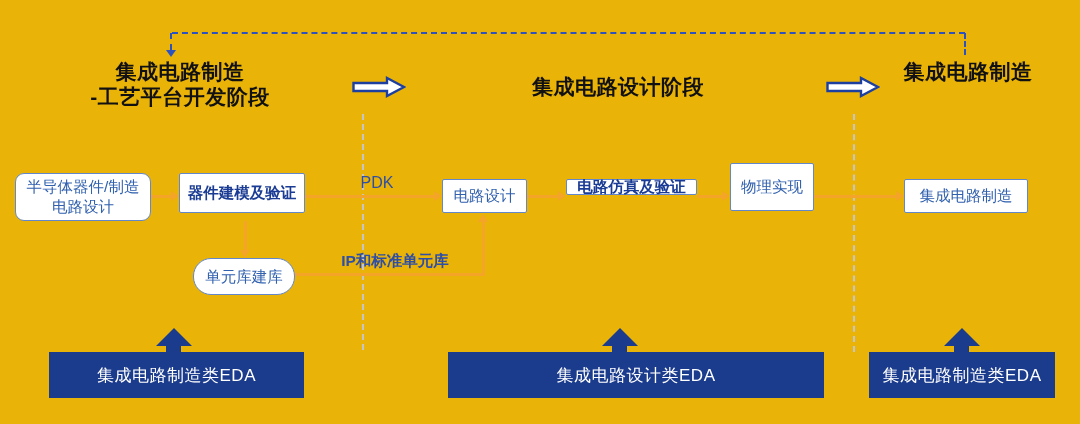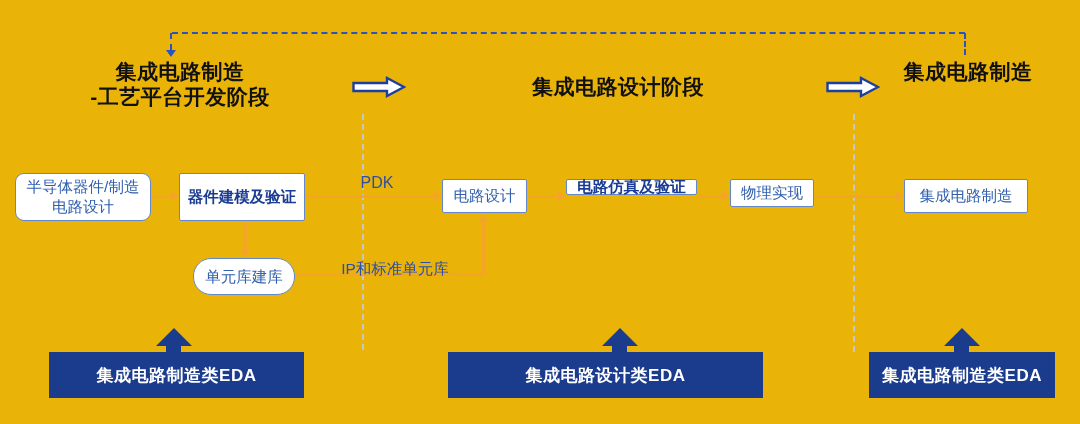--- a/index.html
+++ b/index.html
@@ -63,21 +63,21 @@
     border-bottom:8px solid var(--arrow-orange);}
 
   .edge-label{
     position:absolute;color:var(--label-blue);font-size:16px;font-weight:500;
     text-align:center;line-height:18px;
   }
 
   
   .banner{
     position:absolute;height:46px;background:var(--navy);color:#ffffff;
-    font-weight:bold;font-size:17px;display:flex;align-items:center;
+    font-weight:normal;font-size:17px;display:flex;align-items:center;
     justify-content:center;letter-spacing:0.5px;
   }
   .up-tri{position:absolute;width:0;height:0;
     border-left:18px solid transparent;border-right:18px solid transparent;
     border-bottom:18px solid var(--navy);}
   .up-stem{position:absolute;width:15px;height:9px;background:var(--navy);}
 </style>
 </head>
 <body>
 
@@ -106,67 +106,67 @@
     <polygon points="1.5,7 35,7 35,2 52,11 35,20 35,15 1.5,15" fill="#ffffff" stroke="#1C3FA0" stroke-width="2.4" stroke-linejoin="miter"></polygon>
   </svg>
 
   <div class="sep" style="left:362px;top:114px;height:236px;"></div>
   <div class="sep" style="left:853px;top:114px;height:238px;"></div>
 
   <div class="fbox" style="left:15px;top:173px;width:136px;height:48px;border-radius:9px;">
     <div>半导体器件/制造</div>
     <div>电路设计</div>
   </div>
-  <div class="fbox bold" style="left:179px;top:173px;width:126px;height:48px;">
+  <div class="fbox bold" style="left:179px;top:173px;width:126px;height:40px;">
     <div>器件建模及验证</div>
   </div>
   <div class="fbox" style="left:193px;top:258px;width:102px;height:37px;border-radius:18px;">
     <div>单元库建库</div>
   </div>
   <div class="fbox" style="left:442px;top:179px;width:85px;height:34px;">
     <div>电路设计</div>
   </div>
   <div class="fbox bold" style="left:566px;top:179px;width:131px;height:16px;">
     <div>电路仿真及验证</div>
   </div>
-  <div class="fbox" style="left:730px;top:179px;width:84px;height:28px;">
+  <div class="fbox" style="left:730px;top:163px;width:84px;height:48px;">
     <div>物理实现</div>
   </div>
   <div class="fbox" style="left:904px;top:179px;width:124px;height:34px;">
     <div>集成电路制造</div>
   </div>
 
   <div class="oline-h" style="left:151px;top:195px;width:20px;"></div>
   <div class="ohead-right" style="left:171px;top:191px;"></div>
 
   <div class="oline-h" style="left:305px;top:195px;width:129px;"></div>
   <div class="ohead-right" style="left:434px;top:191px;"></div>
   <div class="edge-label" style="left:332px;top:174px;width:90px;">PDK</div>
 
   <div class="oline-v" style="left:244px;top:221px;height:30px;"></div>
   <div class="ohead-down" style="left:239.5px;top:250px;"></div>
 
   <div class="oline-h" style="left:295px;top:273px;width:190px;"></div>
   <div class="oline-v" style="left:482px;top:221px;height:54px;"></div>
   <div class="ohead-up" style="left:477.5px;top:214px;"></div>
-  <div class="edge-label" style="left:325px;top:260px;width:140px;font-size:15.5px;">IP和标准单元库</div>
+  <div class="edge-label" style="left:325px;top:252px;width:140px;font-size:15.5px;font-weight:bold;">IP和标准单元库</div>
 
   <div class="oline-h" style="left:527px;top:195px;width:31px;"></div>
   <div class="ohead-right" style="left:558px;top:191px;"></div>
 
   <div class="oline-h" style="left:697px;top:195px;width:25px;"></div>
   <div class="ohead-right" style="left:722px;top:191px;"></div>
 
   <div class="oline-h" style="left:814px;top:195px;width:82px;"></div>
   <div class="ohead-right" style="left:896px;top:191px;"></div>
 
   <div class="up-tri" style="left:156px;top:328px;"></div>
   <div class="up-stem" style="left:166px;top:345px;"></div>
   <div class="up-tri" style="left:602px;top:328px;"></div>
   <div class="up-stem" style="left:612px;top:345px;"></div>
   <div class="up-tri" style="left:944px;top:328px;"></div>
   <div class="up-stem" style="left:954px;top:345px;"></div>
 
   <div class="banner" style="left:49px;top:352px;width:255px;">集成电路制造类EDA</div>
-  <div class="banner" style="left:448px;top:352px;width:315px;">集成电路设计类EDA</div>
+  <div class="banner" style="left:448px;top:352px;width:376px;">集成电路设计类EDA</div>
   <div class="banner" style="left:869px;top:352px;width:186px;">集成电路制造类EDA</div>
 
 </div>
 
 </body></html>

